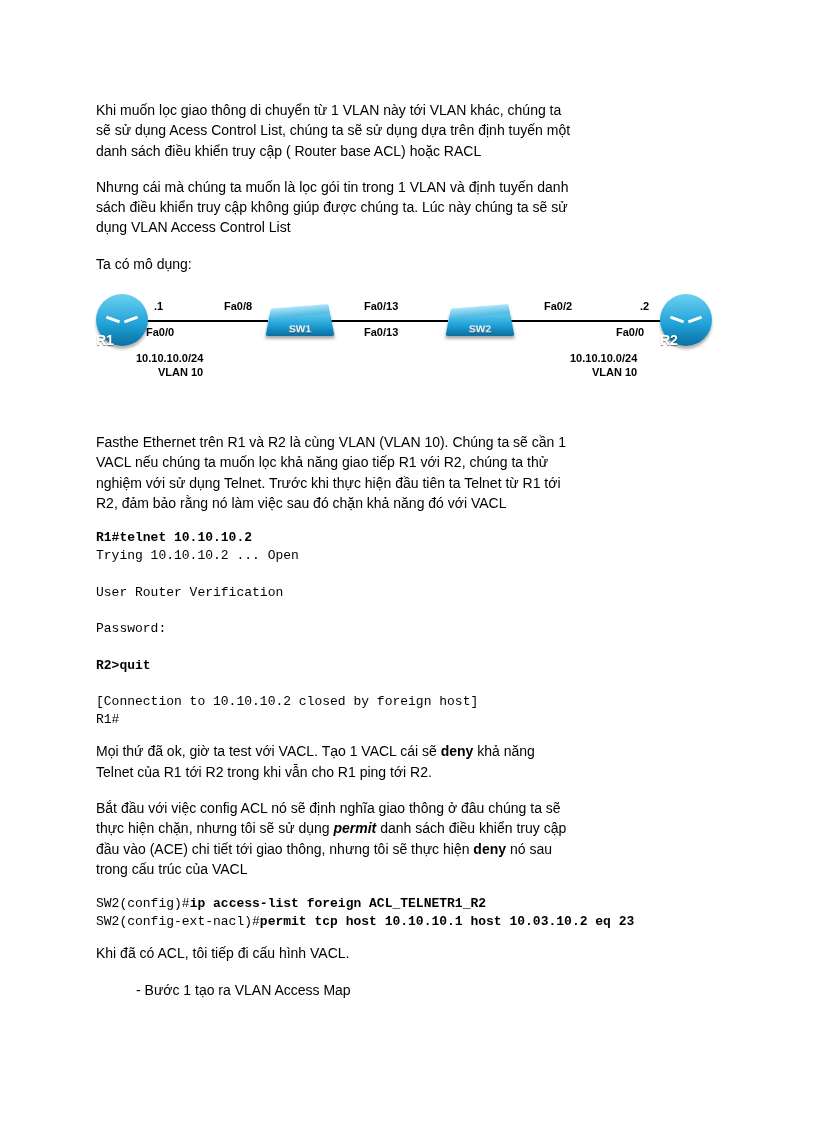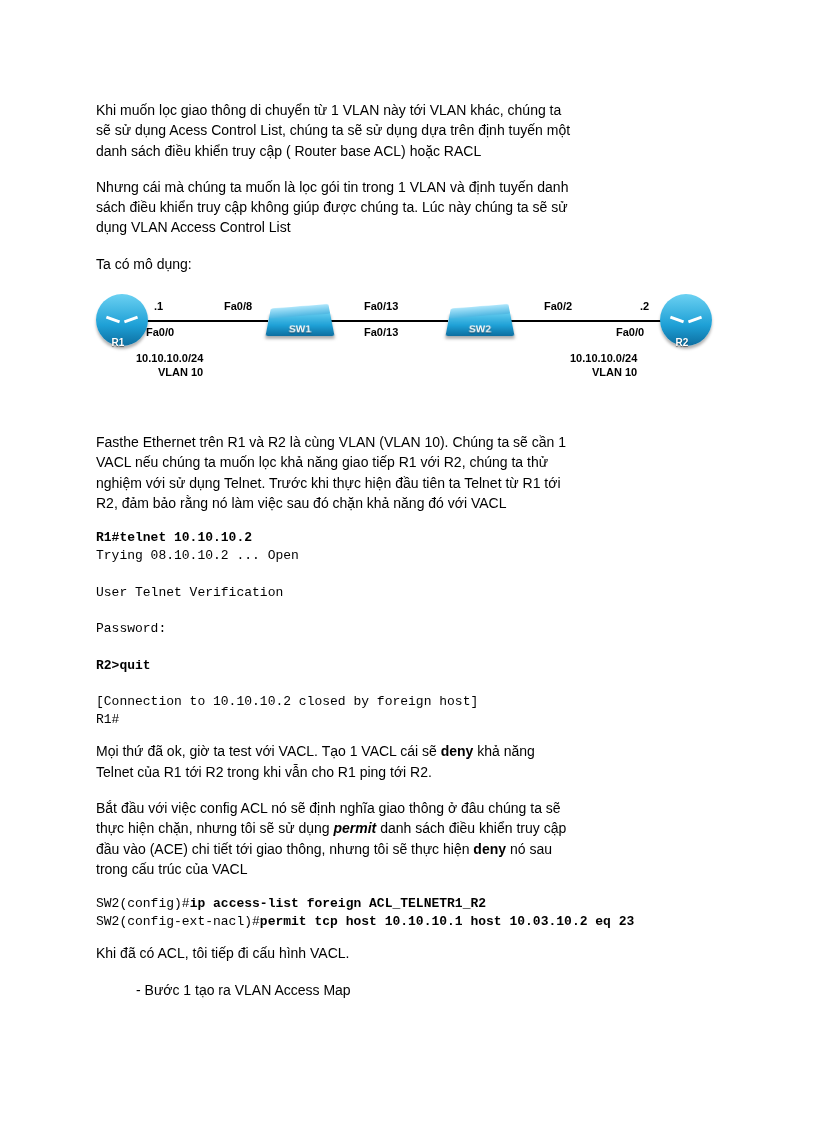--- a/index.html
+++ b/index.html
@@ -47,22 +47,22 @@
     position:absolute;
     background:#fff;
     width:14px; height:3px;
     top:24px;
   }
   .router::before { left:10px; transform: rotate(20deg); }
   .router::after { right:10px; transform: rotate(-20deg); }
   .router-label {
     position:absolute;
     bottom:-2px; left:0; right:8px;
-    text-align:center;
-    font-size:10px;
+    text-align:left;
+    font-size:14px;
     font-weight:bold;
     color:#fff;
     text-shadow:0 1px 1px rgba(0,0,0,.5);
   }
   .switch {
     position:absolute;
     width:64px; height:30px;
     background: linear-gradient(180deg, #6bd1f2 0%, #1ea0d6 60%, #0d6ea0 100%);
     box-shadow: 0 3px 3px rgba(0,0,0,.3);
     transform: perspective(120px) rotateX(36deg);
@@ -150,23 +150,23 @@
       <span class="dlabel" style="left:40px; top:58px;">10.10.10.0/24</span>
       <span class="dlabel" style="left:62px; top:72px;">VLAN 10</span>
       <span class="dlabel" style="left:474px; top:58px;">10.10.10.0/24</span>
       <span class="dlabel" style="left:496px; top:72px;">VLAN 10</span>
     </div>
   </div>
 
   <p>Fasthe Ethernet trên R1 và R2 là cùng VLAN (VLAN 10). Chúng ta sẽ cần 1 VACL nếu chúng ta muốn lọc khả năng giao tiếp R1 với R2, chúng ta thử nghiệm với sử dụng Telnet. Trước khi thực hiện đầu tiên ta Telnet từ R1 tới R2, đảm bảo rằng nó làm việc sau đó chặn khả năng đó với VACL</p>
 
   <div class="terminal"><span class="b">R1#</span><span class="b">telnet 10.10.10.2</span>
-<span>Trying 08.10.10.2 ... Open</span>
+<span>Trying 10.10.10.2 ... Open</span>
 
-<span>User Telnet Verification</span>
+<span>User Router Verification</span>
 
 <span>Password:</span>
 
 <span class="b">R2&gt;</span><span class="b">quit</span>
 
 <span>[Connection to 10.10.10.2 closed by foreign host]</span>
 <span>R1#</span></div>
 
   <p><span>Mọi thứ đã ok, giờ ta test với VACL. Tạo 1 VACL cái sẽ </span><b>deny</b><span> khả năng Telnet của R1 tới R2 trong khi vẫn cho R1 ping tới R2.</span></p>
 

